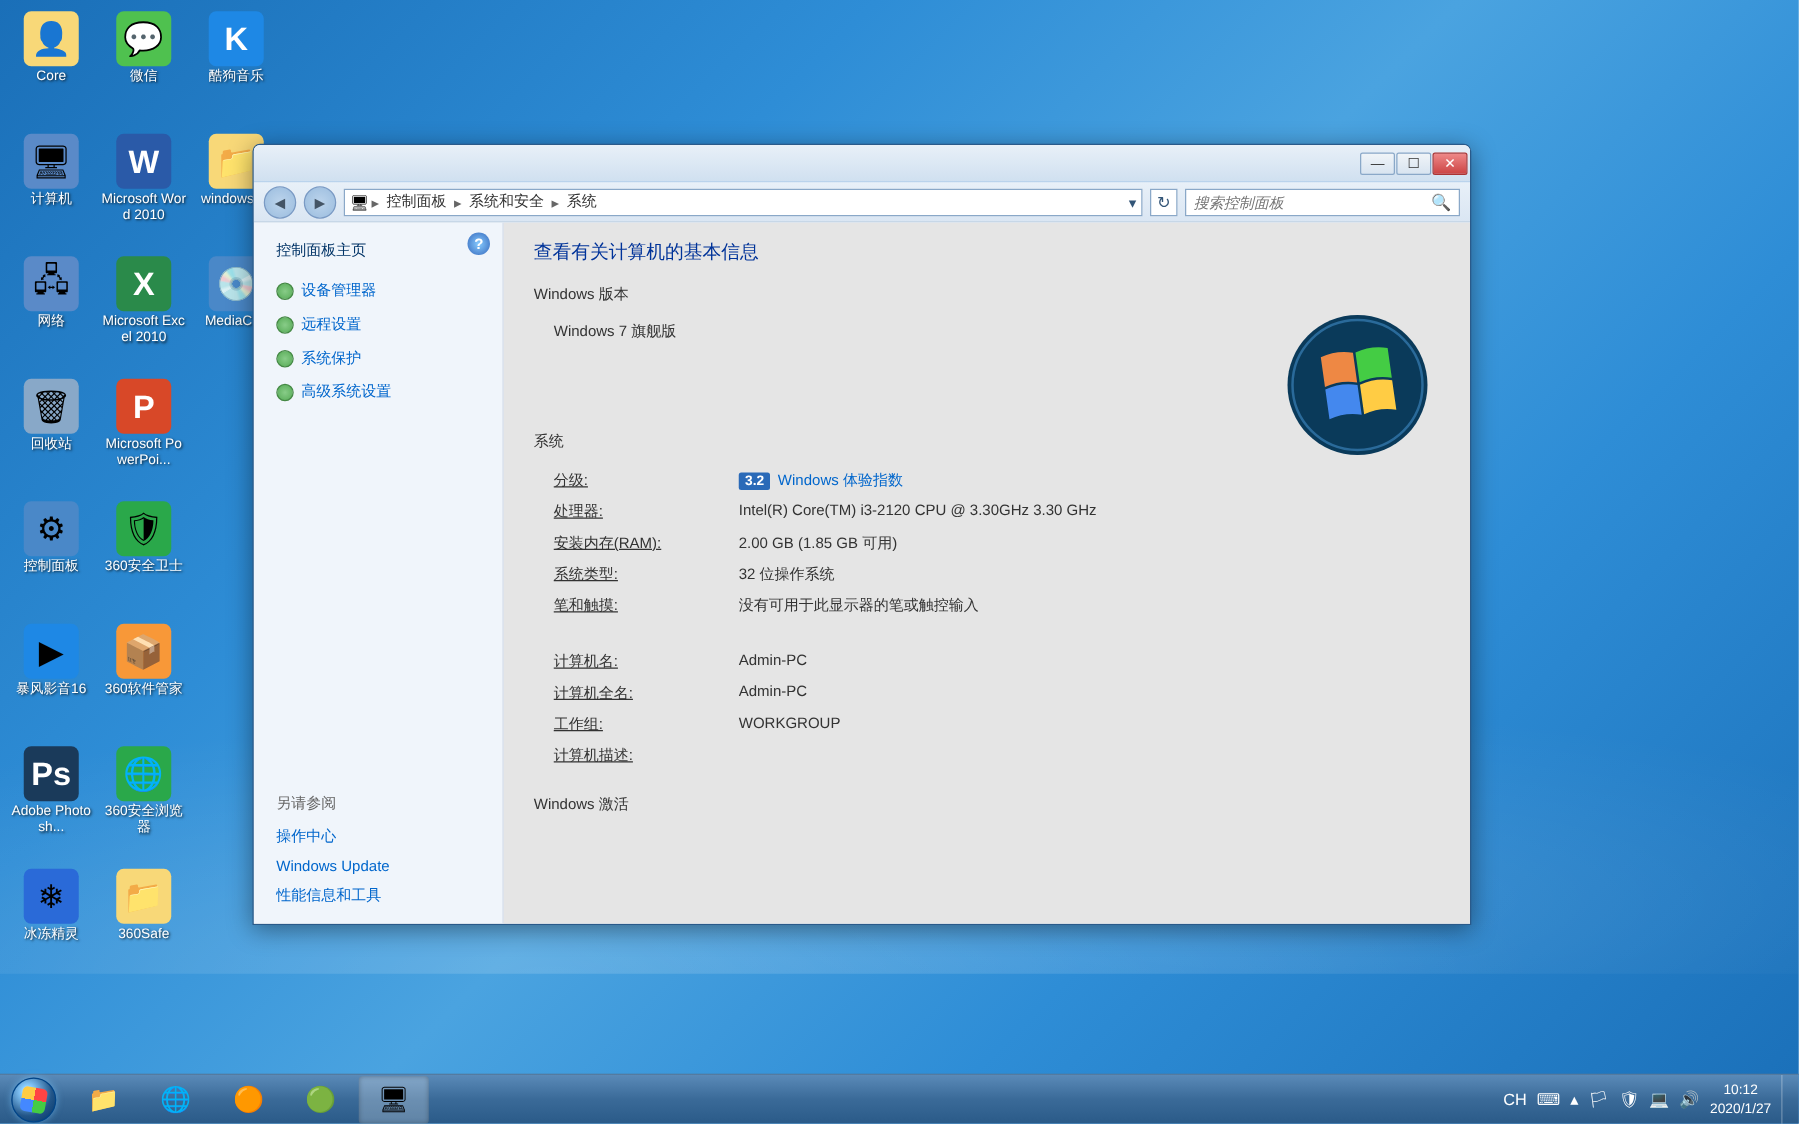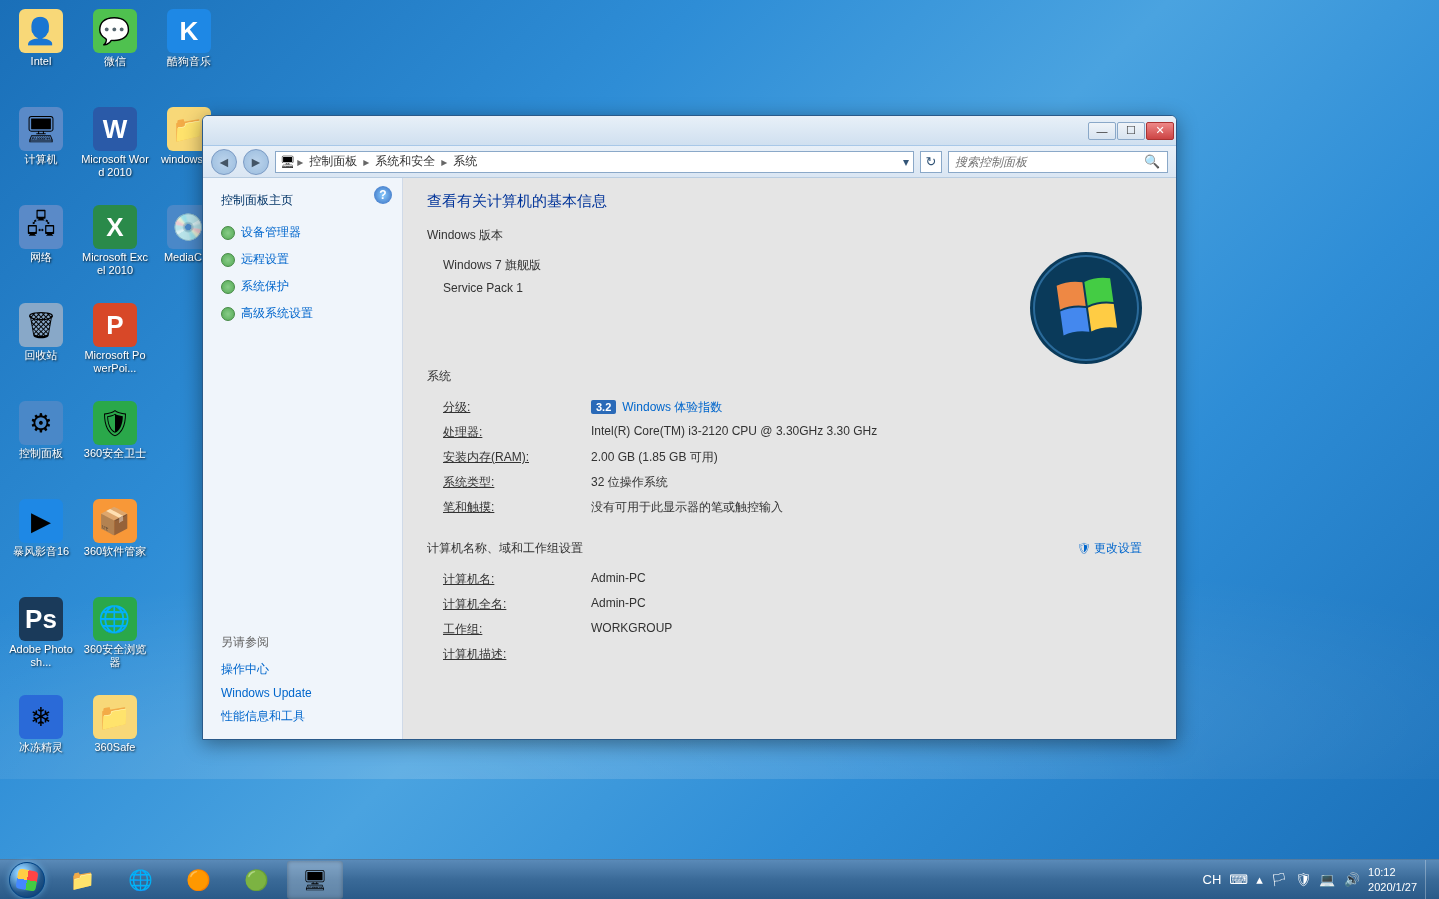--- a/index.html
+++ b/index.html
@@ -54,32 +54,32 @@
 
 
 .taskbar { position:absolute; bottom:0; left:0; right:0; height:40px; background:linear-gradient(180deg,#5a8ab8 0%,#3a6a98 50%,#2a5a88 100%); display:flex; align-items:center; border-top:1px solid rgba(255,255,255,0.2); }
 .start { width:54px; height:40px; display:flex; align-items:center; justify-content:center; cursor:pointer; }
 .start-orb { width:36px; height:36px; border-radius:50%; background:radial-gradient(circle at 35% 30%,#fff 0%,#8cf 15%,#258 60%,#036 100%); border:1px solid #048; box-shadow:0 0 6px rgba(120,200,255,0.6); position:relative; }
 .start-orb::after { content:""; position:absolute; inset:7px; background:conic-gradient(#f44 0 90deg,#4c4 90deg 180deg,#48f 180deg 270deg,#fc4 270deg 360deg); border-radius:4px; transform:rotate(10deg); }
 .tbtn { width:56px; height:38px; margin:0 1px; display:flex; align-items:center; justify-content:center; cursor:pointer; border-radius:3px; font-size:20px; }
 .tbtn.active { background:rgba(255,255,255,0.25); box-shadow:inset 0 0 4px rgba(0,0,0,0.3); }
 .tray { margin-left:auto; display:flex; align-items:center; gap:8px; padding:0 8px; color:#fff; font-size:11px; }
 .tray .ti { cursor:pointer; font-size:13px; }
-.clock { text-align:left; line-height:1.3; cursor:pointer; }
+.clock { text-align:center; line-height:1.3; cursor:pointer; }
 .showdesk { width:14px; height:40px; border-left:1px solid rgba(255,255,255,0.3); cursor:pointer; }
 </style>
 </head>
 <body>
 
 <div class="wave"></div>
 
 <div class="desktop" id="desktop">
     <div class="dicon">
       <div class="ibox" style="background: rgb(248, 216, 120);">👤</div>
-      <div class="lbl">Intel</div>
+      <div class="lbl">Core</div>
     </div>
     <div class="dicon">
       <div class="ibox" style="background: rgb(79, 193, 79);">💬</div>
       <div class="lbl">微信</div>
     </div>
     <div class="dicon">
       <div class="ibox" style="background: rgb(30, 136, 229); color: rgb(255, 255, 255); font-weight: bold;">K</div>
       <div class="lbl">酷狗音乐</div>
     </div>
     <div class="dicon">
@@ -214,21 +214,20 @@
             <path d="M2,-26 Q15,-30 28,-26 L28,-2 Q15,-6 2,-2 Z" fill="#4c4"></path>
             <path d="M-26,0 Q-13,-4 0,0 L0,24 Q-13,20 -26,24 Z" fill="#48e"></path>
             <path d="M2,0 Q15,-4 28,0 L28,24 Q15,20 2,24 Z" fill="#fc4"></path>
           </g>
         </svg>
       </div>
       <h2>查看有关计算机的基本信息</h2>
       <div class="section-h">Windows 版本</div>
       <div class="indent">
         <div>Windows 7 旗舰版</div>
-        <div>Service Pack 1</div>
       </div>
       <div style="height:60px"></div>
       <div class="section-h">系统</div>
       <div class="systable">
         <div class="row">
             <div class="k">分级:</div>
             <div class="v"><span class="wei-badge">3.2</span><span class="link">Windows 体验指数</span></div>
           </div>
         <div class="row">
             <div class="k">处理器:</div>
@@ -241,40 +240,40 @@
         <div class="row">
             <div class="k">系统类型:</div>
             <div class="v">32 位操作系统</div>
           </div>
         <div class="row">
             <div class="k">笔和触摸:</div>
             <div class="v">没有可用于此显示器的笔或触控输入</div>
           </div>
       </div>
       <div style="height:12px"></div>
-      <div class="section-h"><span>计算机名称、域和工作组设置</span><span class="change">更改设置</span></div>
       <div class="systable">
         <div class="row">
             <div class="k">计算机名:</div>
             <div class="v">Admin-PC</div>
           </div>
         <div class="row">
             <div class="k">计算机全名:</div>
             <div class="v">Admin-PC</div>
           </div>
         <div class="row">
             <div class="k">工作组:</div>
             <div class="v">WORKGROUP</div>
           </div>
         <div class="row">
             <div class="k">计算机描述:</div>
             <div class="v"></div>
           </div>
       </div>
       <div style="height:10px"></div>
+      <div class="section-h">Windows 激活</div>
     </div>
   </div>
 </div>
 
 <div class="taskbar">
   <div class="start">
       <div class="start-orb"></div>
     </div>
   <div class="tbtn">📁</div>
   <div class="tbtn">🌐</div>

